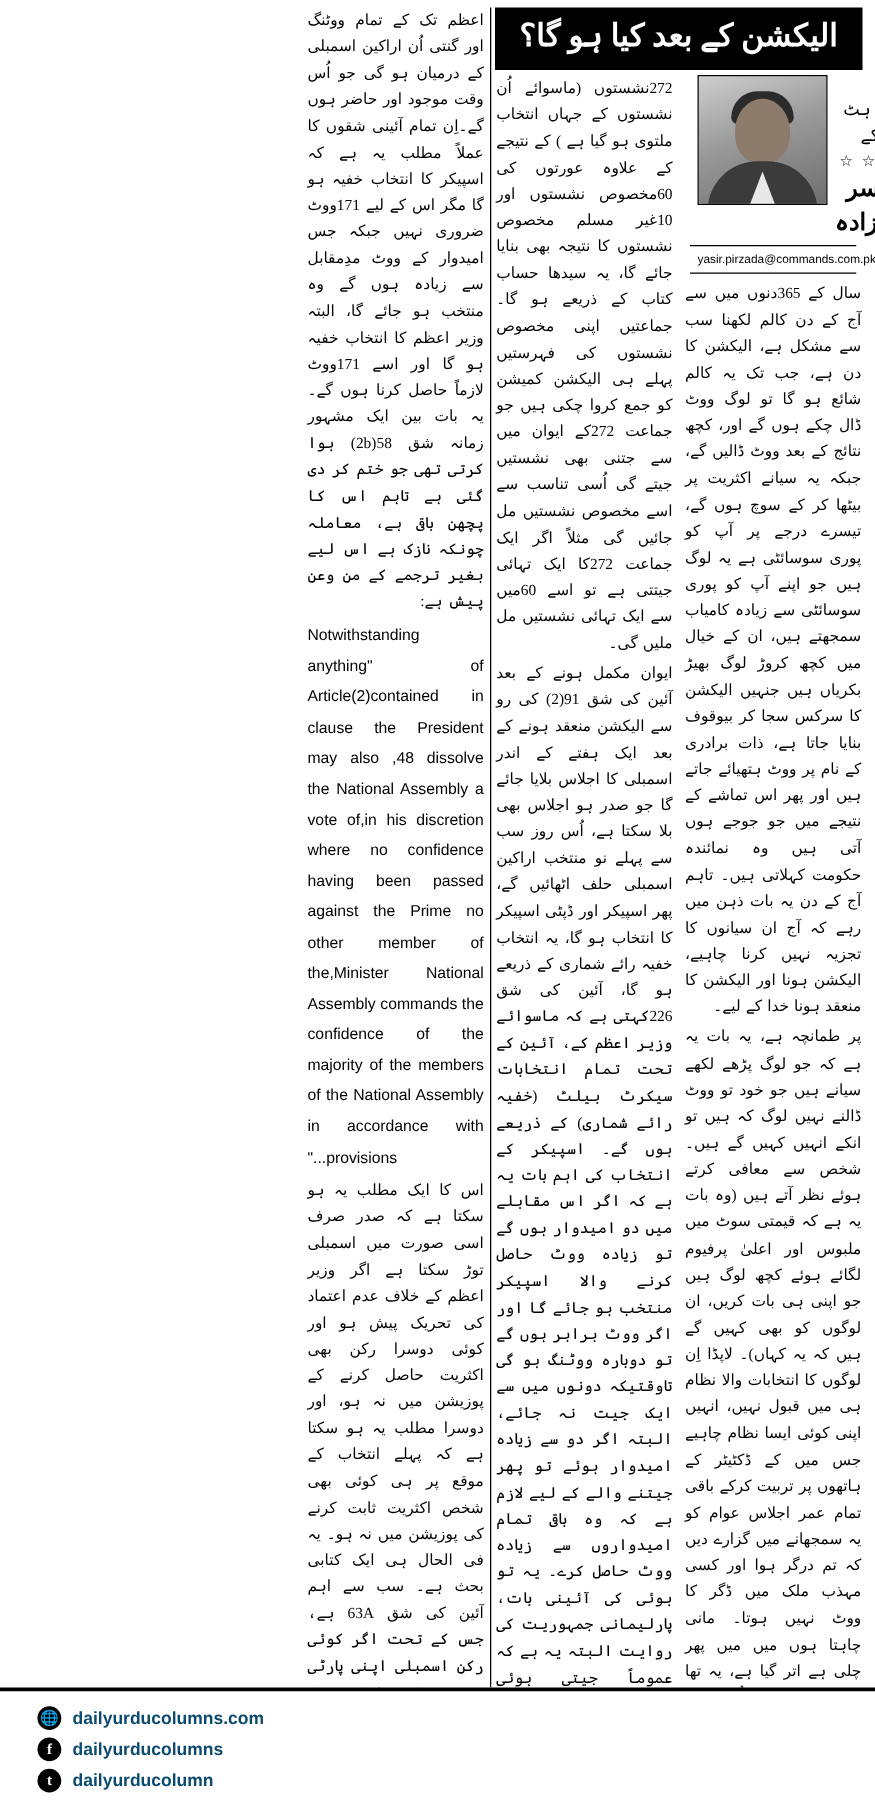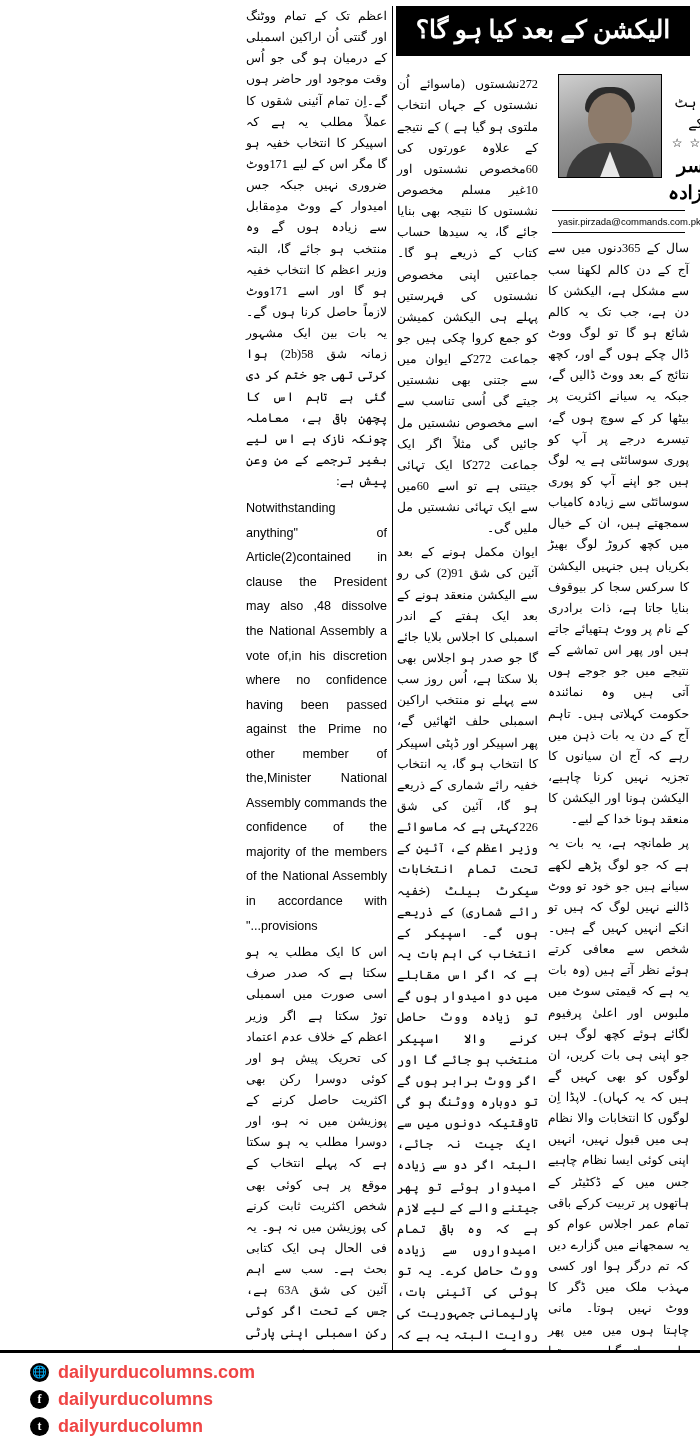--- a/index.html
+++ b/index.html
@@ -42,21 +42,21 @@
     flex-direction: row-reverse;
   }
   .headline-wrap {
     width: 302px;
   }
   .headline-bar {
     background: #000;
     color: #fff;
     text-align: center;
     padding: 8px 6px 11px 6px;
-    margin: 0 4px 18px 4px;
+    margin: 0 4px 4px 4px;
   }
   .headline-bar .hl {
     font-family: "Liberation Serif", serif;
     font-size: 25px;
     font-weight: bold;
     direction: rtl;
     line-height: 1.25;
     letter-spacing: 0.5px;
   }
   .byline-row {
@@ -221,23 +221,23 @@
     background: #000;
     color: #fff;
     display: flex; align-items: center; justify-content: center;
     font-family: "Liberation Serif", serif;
     font-size: 12px;
     font-weight: bold;
     flex: 0 0 auto;
   }
   .stext {
     font-family: "Liberation Sans", sans-serif;
-    font-size: 18px;
-    font-weight: bold;
-    color: #ef4444;
+    font-size: 14px;
+    font-weight: bold;
+    color: #0c4a6e;
   }
 </style>
 </head>
 <body>
 
 <div class="page">
 
   <div class="article">
 
     <div class="col-head">

